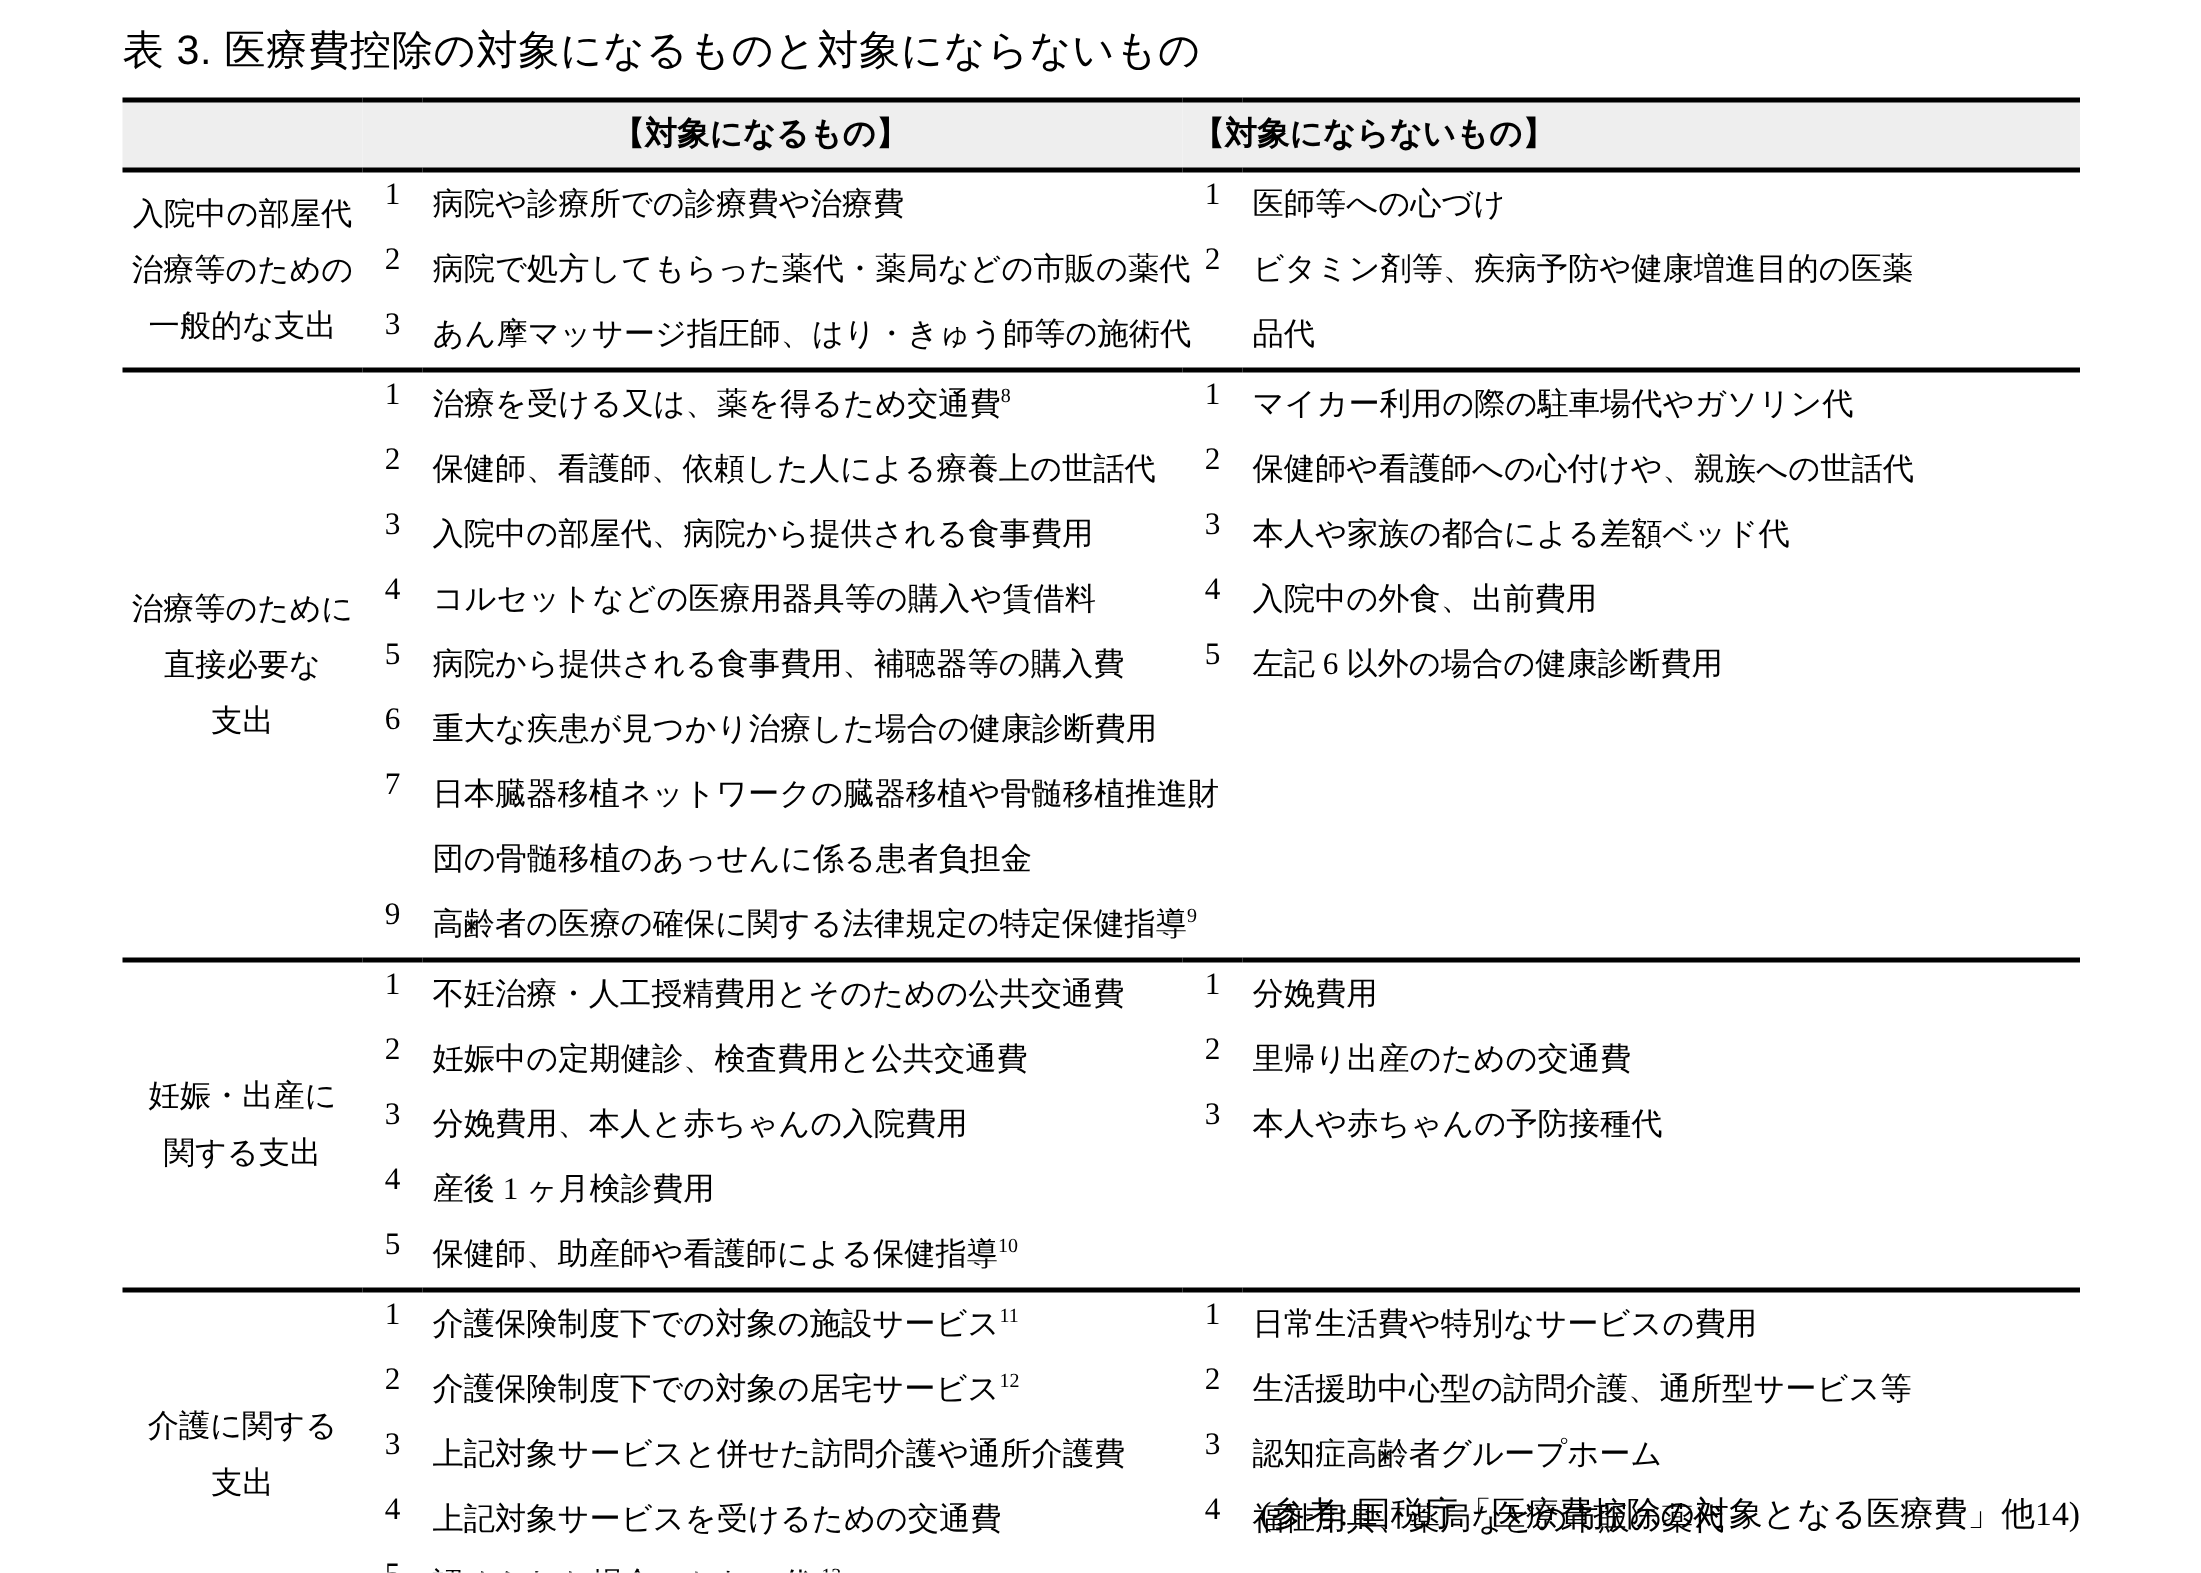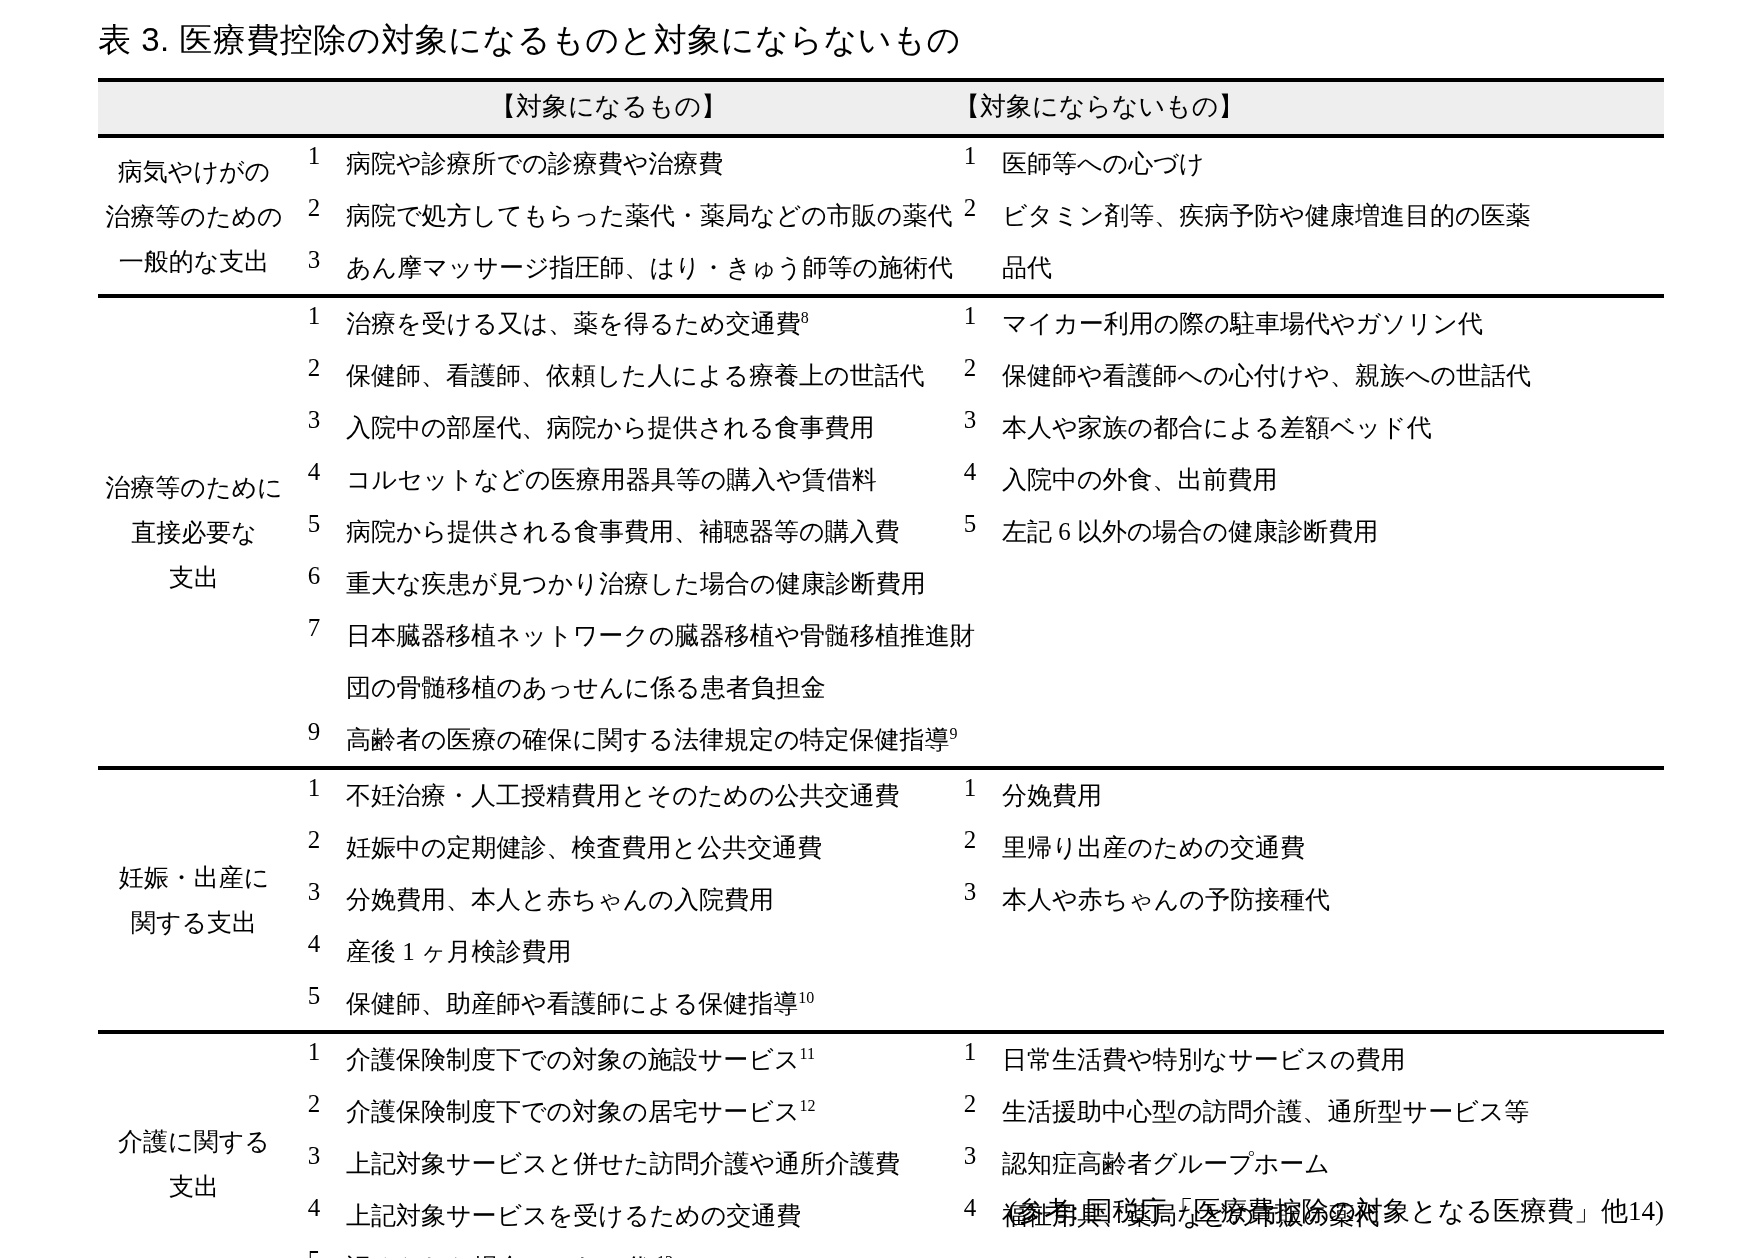--- a/index.html
+++ b/index.html
@@ -50,20 +50,21 @@
   table.main col.c-cat   { width: 192px; }
   table.main col.c-numL  { width: 48px; }
   table.main col.c-txtL  { width: 608px; }
   table.main col.c-numR  { width: 48px; }
   table.main col.c-txtR  { width: 670px; }
   tr.header-row td {
     background: #eeeeee;
     border-top: 4px solid #000;
     height: 44px;
     vertical-align: middle;
+    font-weight: bold;
   }
   tr.header-row td.hdr-left,
   tr.header-row td.hdr-right {
     text-align: left;
     font-size: 26px;
     padding: 2px 0 6px 0;
   }
   .hdr-left-inner { padding-left: 200px; }
   .hdr-right-inner { padding-left: 8px; }
 
@@ -136,21 +137,21 @@
             <td colspan="2" class="hdr-left">
               <div class="hdr-left-inner">【対象になるもの】</div>
             </td>
             <td colspan="2" class="hdr-right">
               <div class="hdr-right-inner">【対象にならないもの】</div>
             </td>
           </tr>
           <tr class="item-row section-first">
             <td class="cat" rowspan="3">
               <div class="cat-lines">
-                <span>病気やけがの</span>
+                <span>入院中の部屋代</span>
                 <span>治療等のための</span>
                 <span>一般的な支出</span>
               </div>
             </td>
             <td class="num">1</td>
             <td class="txt">病院や診療所での診療費や治療費</td>
             <td class="num">1</td>
             <td class="txt">医師等への心づけ</td>
           </tr>
           <tr class="item-row">

